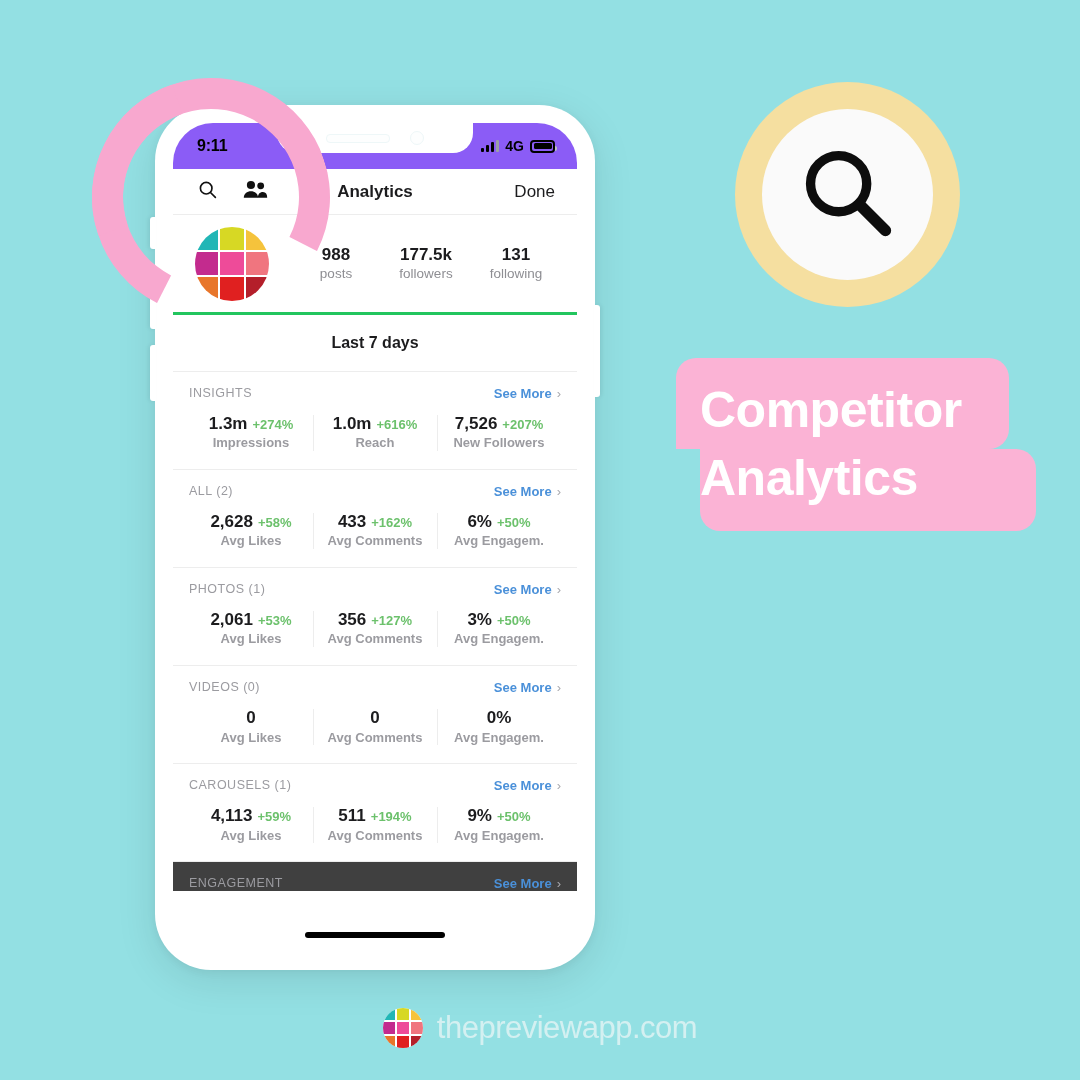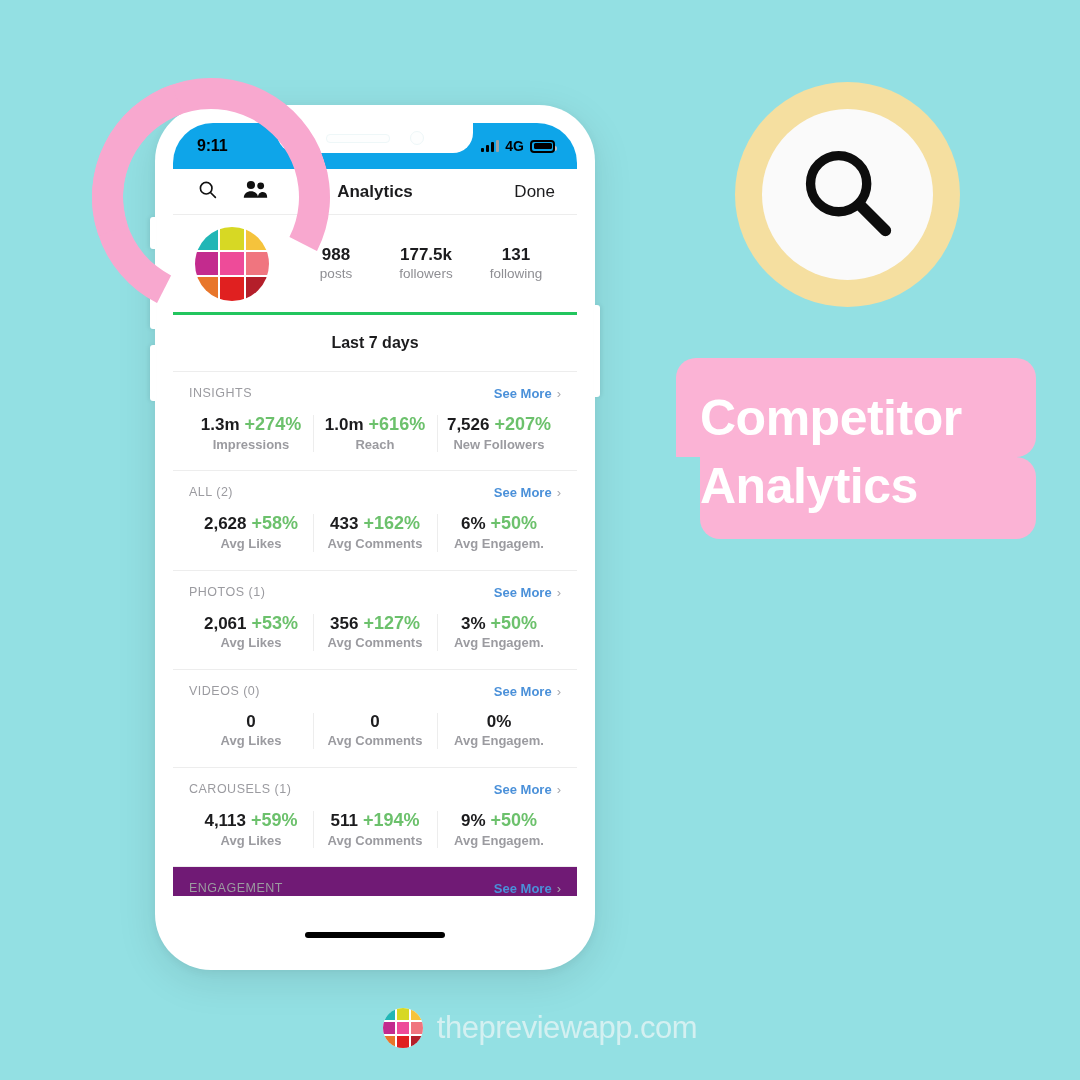--- a/index.html
+++ b/index.html
@@ -80,21 +80,21 @@
 
   
   #status-bar {
     position: relative;
     height: 46px;
     display: flex;
     align-items: center;
     justify-content: space-between;
     padding: 0 22px 0 24px;
     box-sizing: border-box;
-    background: #0ea5e9;
+    background: #8b5cf6;
   }
   #status-time {
     font-size: 16px;
     font-weight: bold;
     color: #000;
     letter-spacing: -0.2px;
   }
   #status-right { display: flex; align-items: center; gap: 6px; }
   #signal-bars { display: flex; align-items: flex-end; gap: 2px; height: 12px; }
   #signal-bars i { display:block; width: 3px; background: #000; border-radius: 1px; }
@@ -199,27 +199,27 @@
   }
   .metric + .metric::before {
     content: ""; position: absolute; left: 0; top: 2px; bottom: 2px;
     width: 1px; background: #ededed;
   }
   .metric-top {
     display: flex; align-items: baseline; justify-content: center; gap: 5px;
     line-height: 1.25;
   }
   .metric-value { font-size: 17px; font-weight: bold; color: #1c1c1e; }
-  .metric-delta { font-size: 18px; font-weight: bold; color: #6cc16c; }
+  .metric-delta { font-size: 13px; font-weight: bold; color: #6cc16c; }
   .metric-label { font-size: 13px; color: #9b9ba0; line-height: 1.45; font-weight: bold; }
 
   
   #engagement-section {
     padding: 14px 16px 0 16px;
-    background: #701a75;
+    background: #404040;
     box-sizing: border-box;
   }
 
   
   #home-indicator {
     position: absolute;
     left: 50%; transform: translateX(-50%);
     bottom: 14px;
     width: 140px; height: 6px;
     border-radius: 3px;
@@ -278,23 +278,23 @@
   .banner-line {
     background: #fbb3d5;
     color: #ffffff;
     font-weight: bold;
     font-size: 50px;
     letter-spacing: -0.5px;
     line-height: 1;
     box-sizing: border-box;
   }
   #banner-line-1 {
-    width: 360px;
+    width: 333px;
     border-radius: 20px 20px 20px 0;
-    padding: 35px 24px 14px 24px;
+    padding: 27px 24px 14px 24px;
   }
   #banner-line-2 {
     width: 336px;
     margin-left: 24px;
     border-radius: 0 20px 20px 20px;
     padding: 4px 24px 28px 0;
   }
 
   
   #footer {

